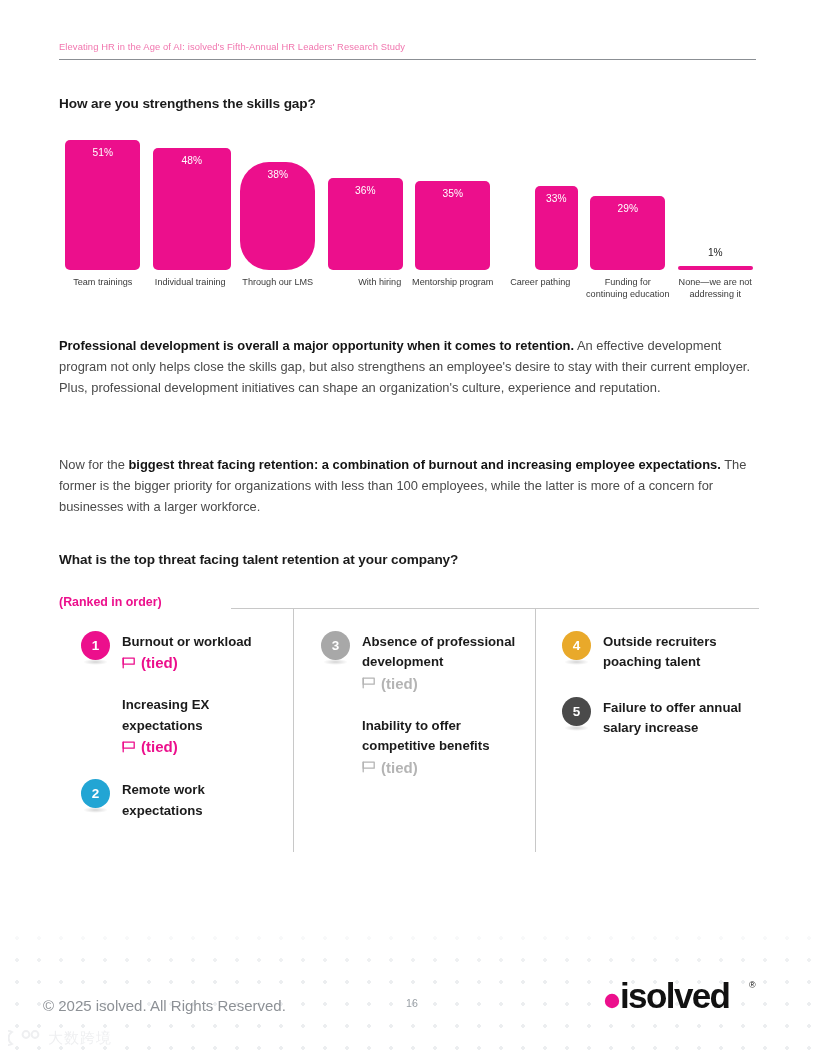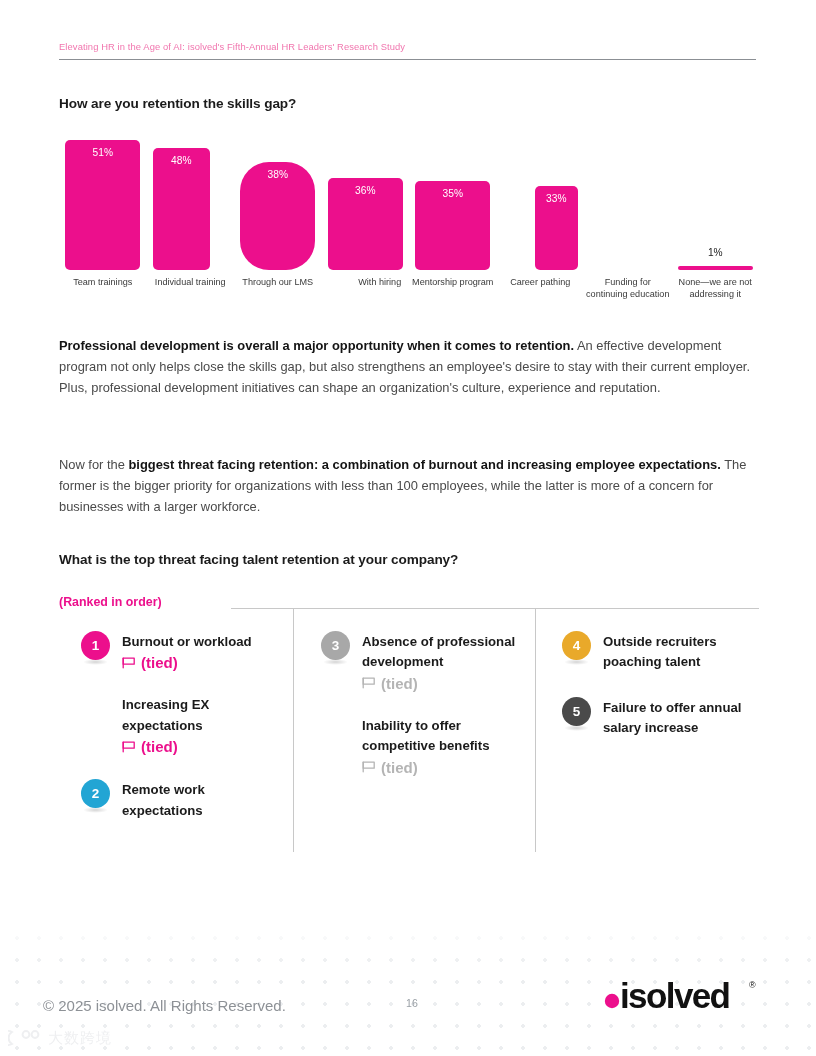--- a/index.html
+++ b/index.html
@@ -131,30 +131,30 @@
 
 <div class="page">
 
   <div class="dot-band"></div>
 
   <div class="header">
     <div class="header-title">Elevating HR in the Age of AI: isolved's Fifth-Annual HR Leaders' Research Study</div>
     <div class="header-rule"></div>
   </div>
 
-  <div class="q-title" id="q1">How are you retention the skills gap?</div>
+  <div class="q-title" id="q1">How are you strengthens the skills gap?</div>
 
   <div class="chart">
     <div class="bars" id="bars">
         <div class="bar-col" style="left: 6.25px; width: 75px;">
           <div class="bar" style="height: 130px; background: rgb(236, 15, 140);">
             <div class="bar-value">51%</div>
           </div>
         </div>
-        <div class="bar-col" style="left: 93.75px; width: 57px;">
+        <div class="bar-col" style="left: 93.75px; width: 78px;">
           <div class="bar" style="height: 122px; background: rgb(236, 15, 140);">
             <div class="bar-value">48%</div>
           </div>
         </div>
         <div class="bar-col" style="left: 181.25px; width: 75px;">
           <div class="bar" style="height: 108px; background: rgb(236, 15, 140); border-radius: 29px;">
             <div class="bar-value">38%</div>
           </div>
         </div>
         <div class="bar-col" style="left: 268.75px; width: 75px;">
@@ -163,20 +163,25 @@
           </div>
         </div>
         <div class="bar-col" style="left: 356.25px; width: 75px;">
           <div class="bar" style="height: 89px; background: rgb(236, 15, 140);">
             <div class="bar-value">35%</div>
           </div>
         </div>
         <div class="bar-col" style="left: 443.75px; width: 75px; padding-left: 32px;">
           <div class="bar" style="height: 84px; background: rgb(236, 15, 140);">
             <div class="bar-value">33%</div>
+          </div>
+        </div>
+        <div class="bar-col" style="left: 531.25px; width: 75px;">
+          <div class="bar" style="height: 74px; background: rgb(236, 15, 140);">
+            <div class="bar-value">29%</div>
           </div>
         </div>
         <div class="bar-col" style="left: 618.75px; width: 75px;">
           <div class="bar thin" style="height: 4px; background: rgb(236, 15, 140);">
             <div class="bar-value">1%</div>
           </div>
         </div>
       </div>
     <div class="cat-labels" id="cats">
         <div class="cat" style="left: 0px; width: 87.5px; top: 0px;">Team trainings</div>

